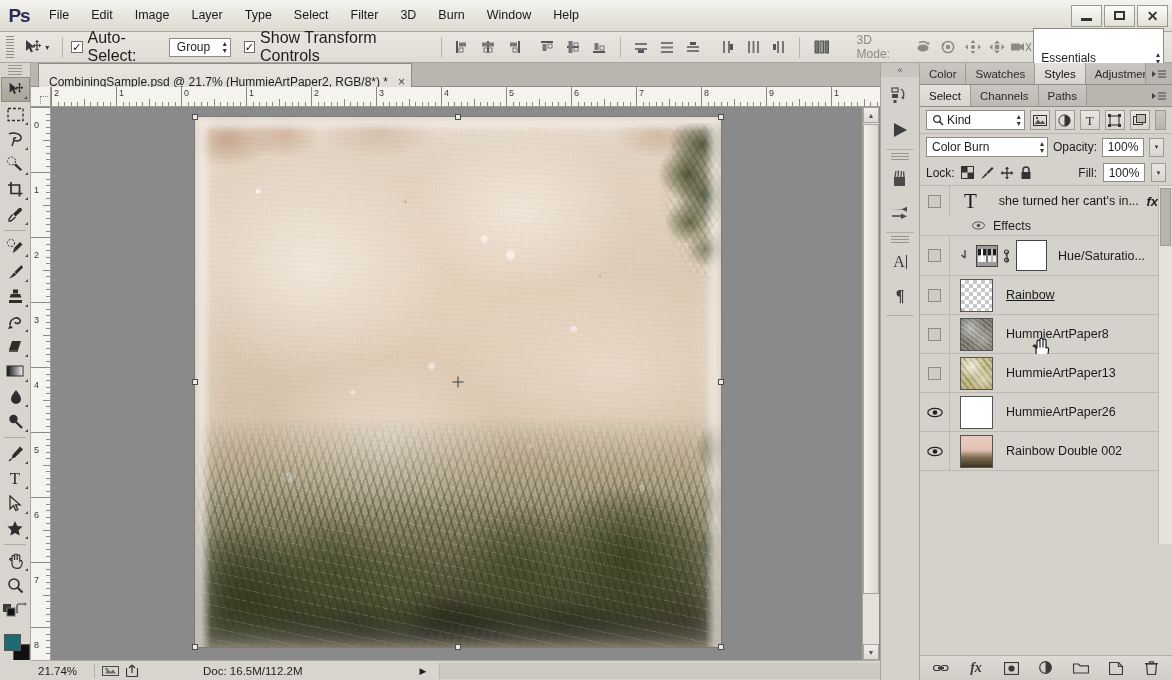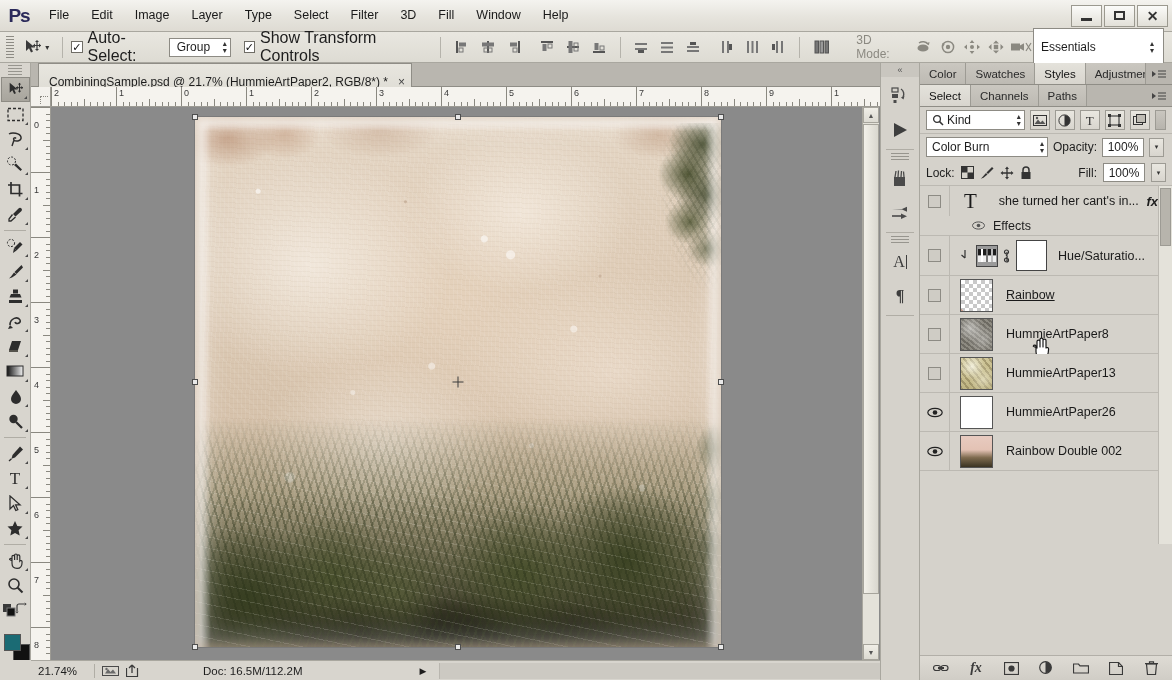--- a/index.html
+++ b/index.html
@@ -71,22 +71,22 @@
   .align-group { display:flex; align-items:center; gap:1px; }
   .align-btn {
     width:25px; height:22px; display:flex; align-items:center; justify-content:center;
     border:1px solid transparent;
   }
   .threeD-label { font-size:12px; color:#8b8981; margin-left:4px; margin-right:8px; }
   .threeD-btn { width:26px; height:22px; display:flex;align-items:center;justify-content:center; }
   .essentials {
     margin-left:auto; margin-right:8px;
     width:140px; height:38px; background:#fff; border:1px solid #8d8b84;
-    display:flex; align-items:center; justify-content:space-between;
-    padding:0 9px 0 7px; font-size:12px;
+    display:flex; align-items:flex-end; justify-content:space-between;
+    padding:0 3px 0 7px; font-size:12px;
   }
 
   
   .toolbar {
     position:absolute; left:0; top:63px; width:31px; height:617px;
     background:#d8d5ce; border-right:1px solid #a9a79f;
   }
   .tb-grip { height:10px;
     background: repeating-linear-gradient(180deg,#97958e 0 1px, transparent 1px 3px);
     margin:2px 8px 2px; }
@@ -363,21 +363,21 @@
     <div class="ps-logo">Ps</div>
     <div class="menubar">
       <div class="menu-item">File</div>
       <div class="menu-item">Edit</div>
       <div class="menu-item">Image</div>
       <div class="menu-item">Layer</div>
       <div class="menu-item">Type</div>
       <div class="menu-item">Select</div>
       <div class="menu-item">Filter</div>
       <div class="menu-item">3D</div>
-      <div class="menu-item">Fill</div>
+      <div class="menu-item">Burn</div>
       <div class="menu-item">Window</div>
       <div class="menu-item">Help</div>
     </div>
     <div class="wincontrols">
       <div class="wc">
           <div class="glyph-min"></div>
         </div>
       <div class="wc">
           <div class="glyph-max"></div>
         </div>

